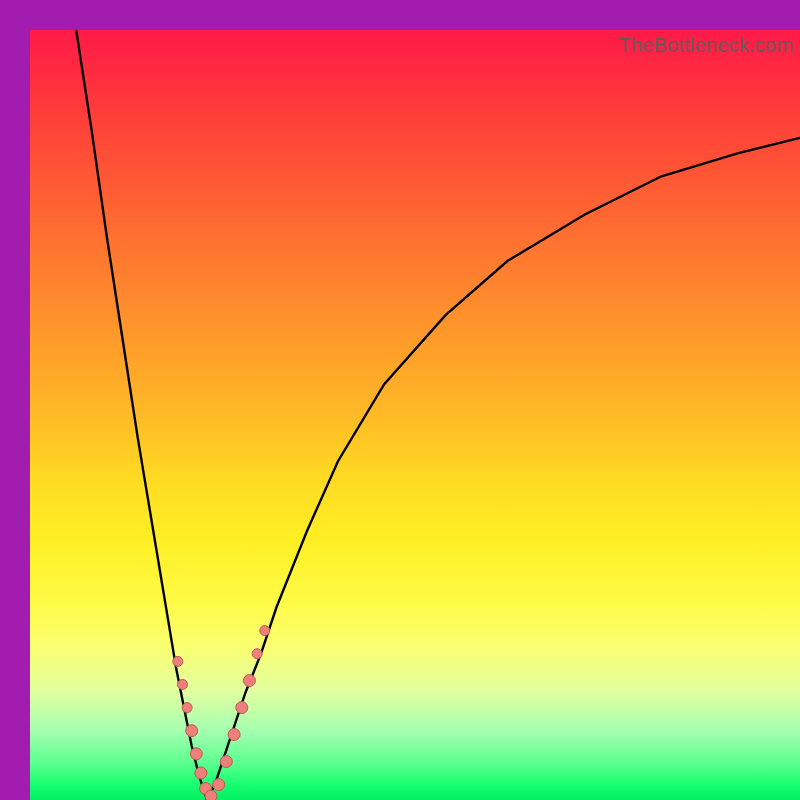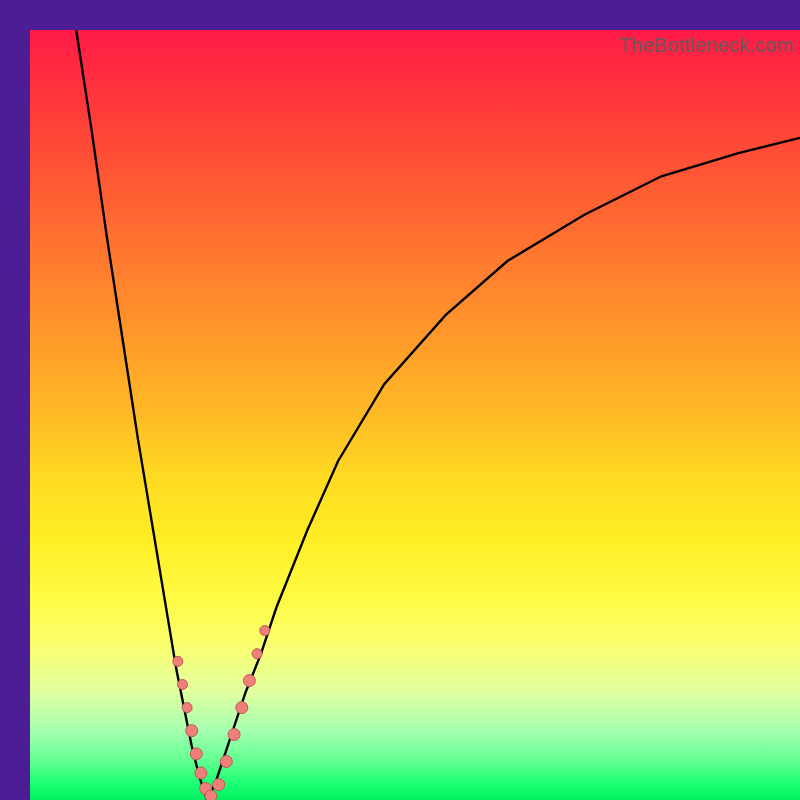--- a/index.html
+++ b/index.html
@@ -8,21 +8,21 @@
     width: 800px;
     height: 800px;
     overflow: hidden;
     background: #000;
     font-family: Arial, Helvetica, sans-serif;
   }
   .frame {
     position: relative;
     width: 800px;
     height: 800px;
-    background: #4c1d95;
+    background: #a21caf;
   }
   .plot-area {
     position: absolute;
     left: 30px;
     top: 30px;
     width: 770px;
     height: 770px;
     background: linear-gradient(
       to bottom,
       #ff1a48 0%,

